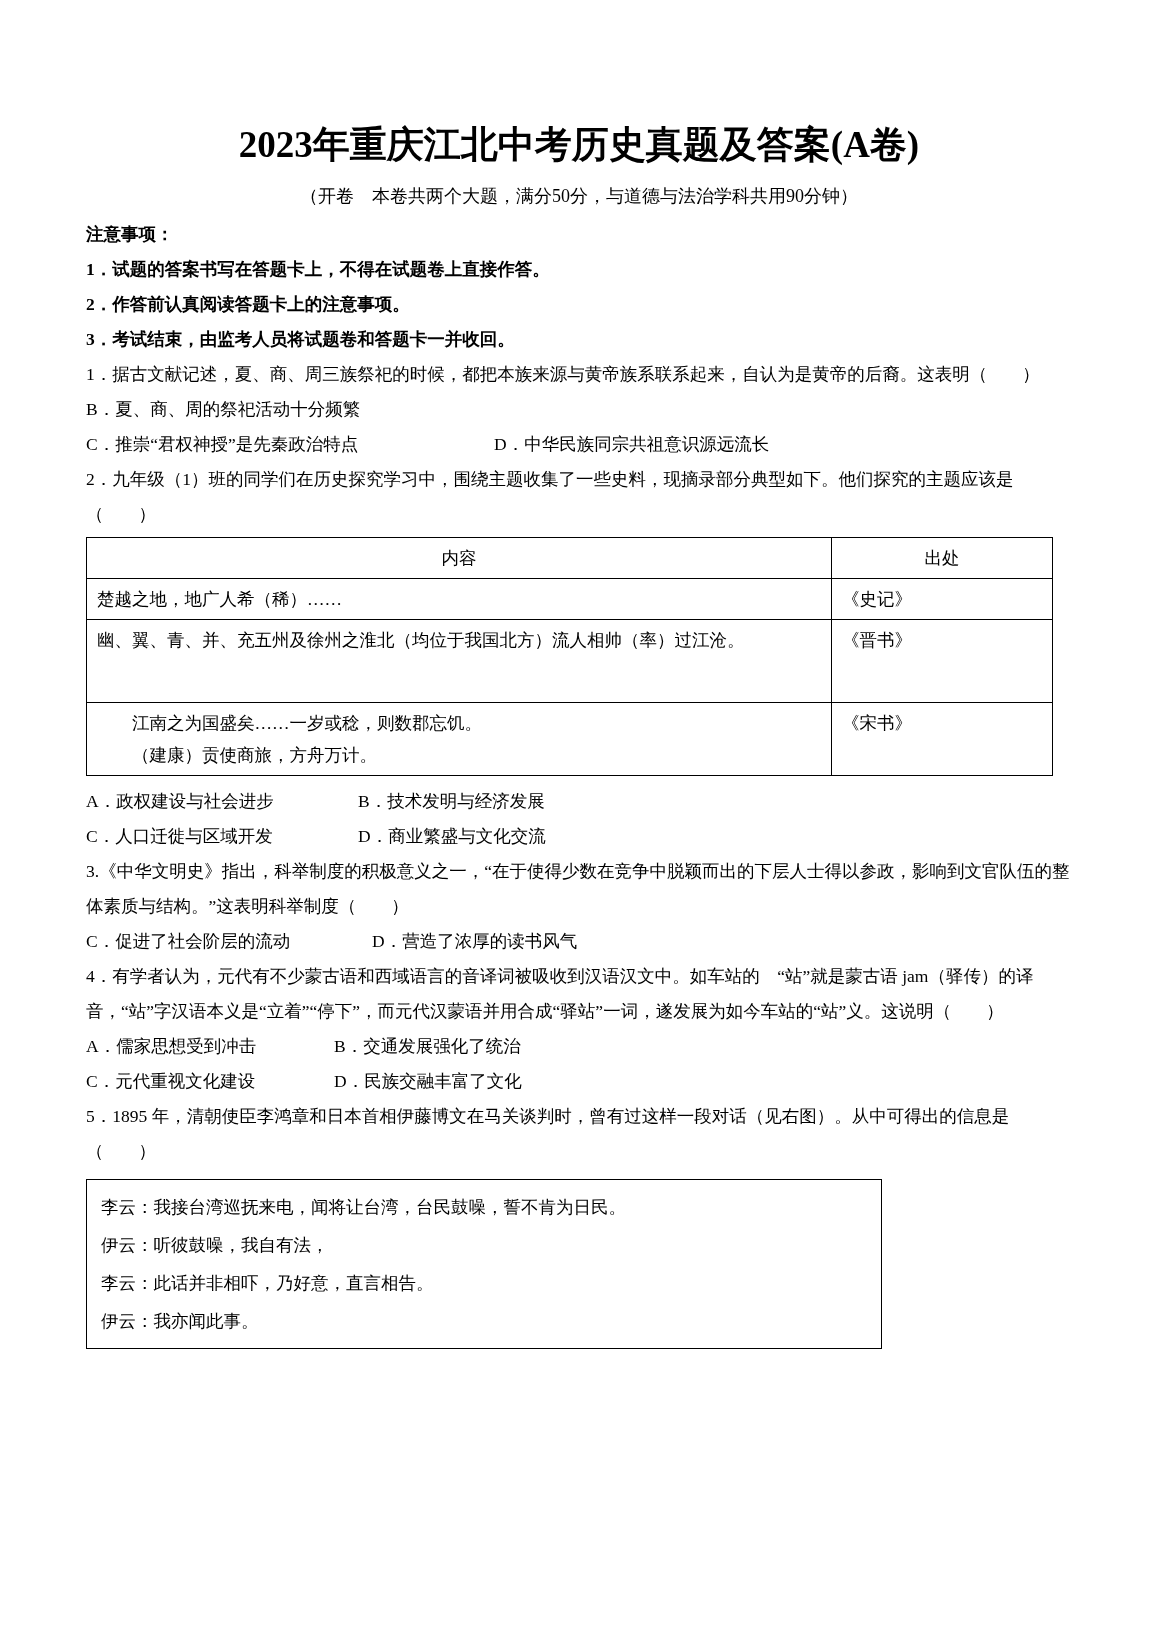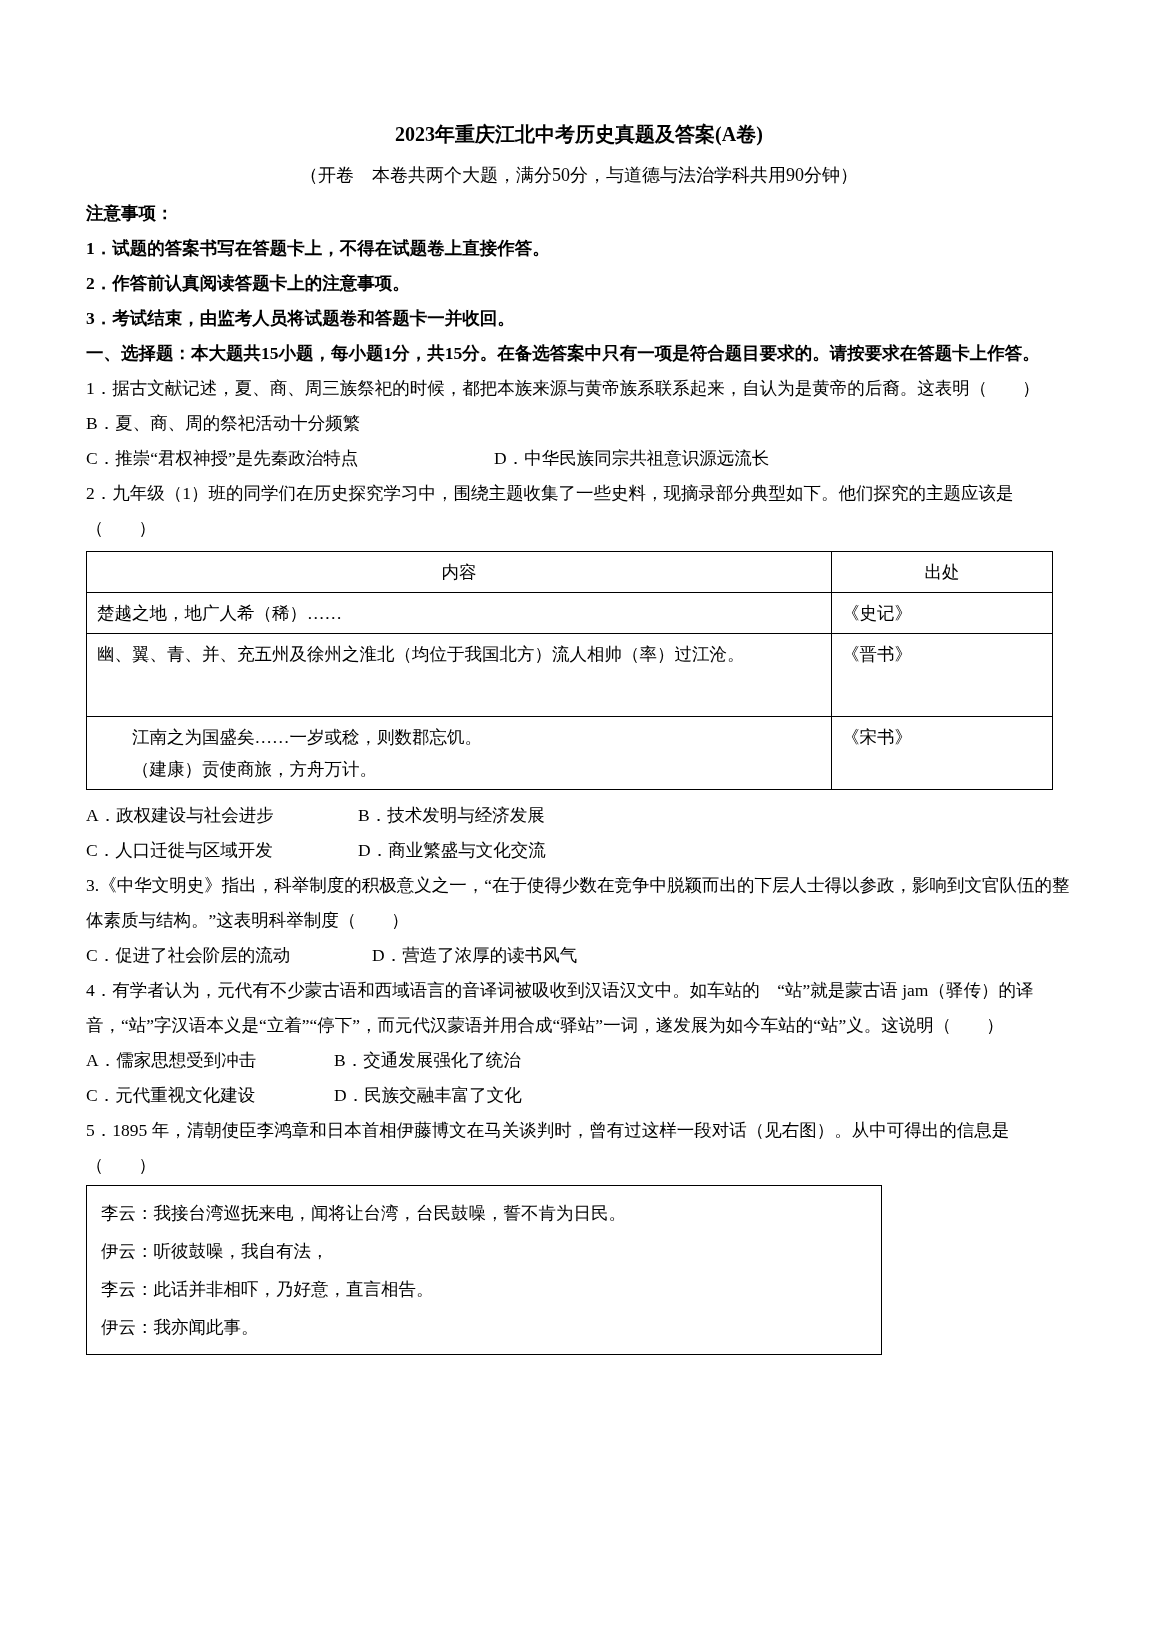--- a/index.html
+++ b/index.html
@@ -9,21 +9,21 @@
     background: #ffffff;
     color: #000000;
     font-family: "Liberation Serif", "DejaVu Serif", serif;
     font-size: 17.5px;
   }
   .page { padding: 122px 86px 40px 86px; }
   h1, p, div { margin: 0; padding: 0; }
 
   .exam-title {
     text-align: center;
-    font-size: 20px;
+    font-size: 37px;
     font-weight: bold;
     line-height: 1.25;
   }
   .exam-subtitle {
     text-align: center;
     font-size: 18px;
     font-weight: normal;
     margin: 16px 0 8px 0;
     line-height: 1.4;
   }
@@ -55,40 +55,39 @@
   }
   .src-table th { text-align: center; }
   .src-table .col-content { width: 724px; }
   .src-table .col-source  { width: 200px; }
   .src-table tr.tall td   { height: 74px; }
   .src-table td.pre       { white-space: pre-line; padding-left: 45px; }
 
   .dialog-box {
     width: 796px;
     border: 1px solid #000;
-    margin-top: 2px;
+    margin-top: 10px;
     padding: 8px 14px;
     box-sizing: border-box;
   }
   .dialog-box .dialog-line { line-height: 38px; }
 </style>
 </head>
 <body>
 
 <div class="page">
 
   <h1 class="exam-title">2023年重庆江北中考历史真题及答案(A卷)</h1>
   <p class="exam-subtitle">（开卷　本卷共两个大题，满分50分，与道德与法治学科共用90分钟）</p>
 
   <p class="line bold">注意事项：</p>
   <p class="line bold">1．试题的答案书写在答题卡上，不得在试题卷上直接作答。</p>
   <p class="line bold">2．作答前认真阅读答题卡上的注意事项。</p>
   <p class="line bold">3．考试结束，由监考人员将试题卷和答题卡一并收回。</p>
 
-  <p class="line bold">一、选择题：本大题共15小题，每小题1分，共15分。在备选答案中只有一项是符合题目要求的。请按要求在答题卡上作答。</p>
 
   <div>
     <p class="stem">1．据古文献记述，夏、商、周三族祭祀的时候，都把本族来源与黄帝族系联系起来，自认为是黄帝的后裔。这表明（　　）</p>
     <div class="opt-row q1">
       <span class="opt">B．夏、商、周的祭祀活动十分频繁</span>
     </div>
     <div class="opt-row q1">
       <span class="opt">C．推崇“君权神授”是先秦政治特点</span>
       <span class="opt">D．中华民族同宗共祖意识源远流长</span>
     </div>

